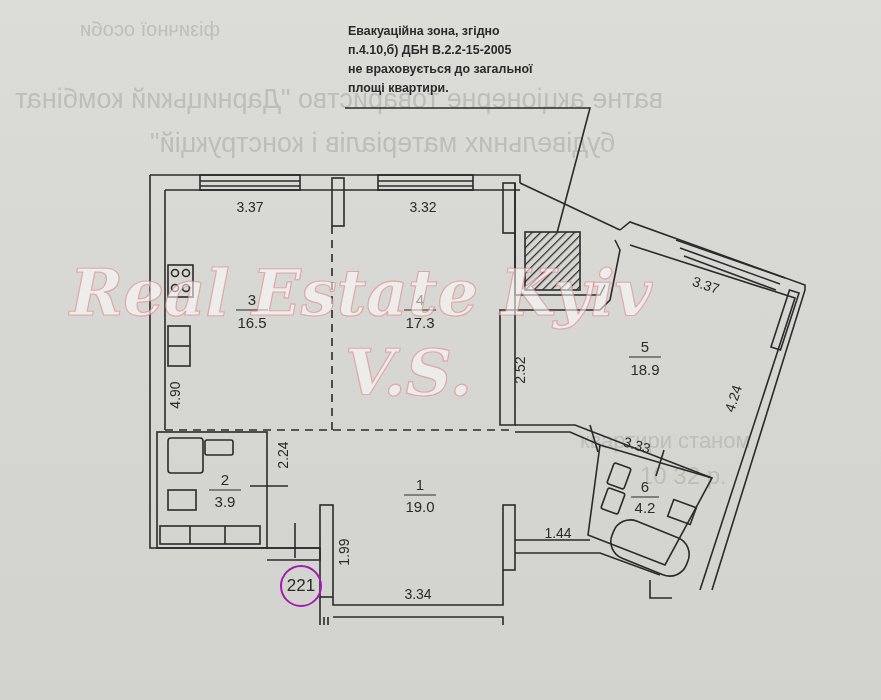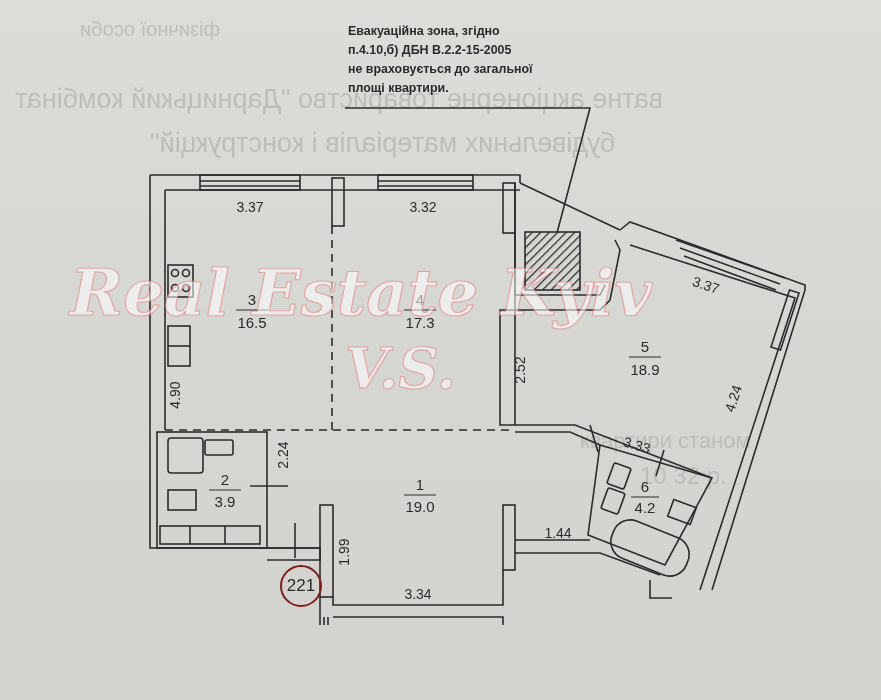--- a/index.html
+++ b/index.html
@@ -3,21 +3,21 @@
 <meta charset="utf-8">
 <style>
   html,body{margin:0;padding:0;}
   body{width:881px;height:700px;overflow:hidden;background:#d8d8d5;font-family:"Liberation Sans",sans-serif;position:relative;}
   .paper{position:absolute;left:0;top:0;width:881px;height:700px;background:linear-gradient(180deg,#dcdcd9 0%,#d6d6d2 50%,#d2d2ce 100%);}
   .bleed{position:absolute;color:#b9b9b5;font-family:"Liberation Sans",sans-serif;transform:scaleX(-1);white-space:nowrap;opacity:.85;}
   .note{position:absolute;left:348px;top:21px;font-size:13.5px;line-height:19px;color:#2a2a2a;font-weight:bold;transform:scaleX(.92);transform-origin:left top;}
   svg{position:absolute;left:0;top:0;}
   .lbl{font-family:"Liberation Sans",sans-serif;fill:#2b2b2b;}
   .wm{position:absolute;font-family:"DejaVu Serif",serif;font-weight:bold;color:rgba(255,255,255,.55);-webkit-text-stroke:1.2px rgba(225,120,120,.55);white-space:nowrap;font-style:italic;}
-  .stamp{position:absolute;left:280px;top:565px;width:38px;height:38px;border:2px solid #7f1d1d;border-radius:50%;display:flex;align-items:center;justify-content:center;font-size:17px;color:#2b2b2b;}
+  .stamp{position:absolute;left:280px;top:565px;width:38px;height:38px;border:2px solid #a21caf;border-radius:50%;display:flex;align-items:center;justify-content:center;font-size:17px;color:#2b2b2b;}
 </style>
 </head>
 <body>
 
 <div class="paper"></div>
 
 <div class="bleed" style="left:80px;top:18px;font-size:20px;">фізичної особи</div>
 <div class="bleed" style="left:15px;top:84px;font-size:27px;">ватне акціонерне товариство "Дарницький комбінат</div>
 <div class="bleed" style="left:150px;top:128px;font-size:27px;">будівельних матеріалів і конструкцій"</div>
 <div class="bleed" style="left:580px;top:428px;font-size:22px;transform:none;">квартири станом</div>
@@ -151,17 +151,17 @@
     <text x="525" y="370" transform="rotate(-90 525 370)">2.52</text>
     <text x="738" y="400" transform="rotate(-72 738 400)">4.24</text>
     <text x="637" y="450" transform="rotate(16 637 445)">3.33</text>
     <text x="558" y="538">1.44</text>
     <text x="349" y="552" transform="rotate(-90 349 552)">1.99</text>
     <text x="418" y="599">3.34</text>
   </g>
 </svg>
 
 <div class="wm" style="left:70px;top:255px;font-size:64px;">Real Estate Kyiv</div>
-<div class="wm" style="left:345px;top:335px;font-size:56px;">V.S.</div>
+<div class="wm" style="left:345px;top:335px;font-size:64px;">V.S.</div>
 
 <div class="stamp">
   <span>221</span>
 </div>
 
 </body></html>

